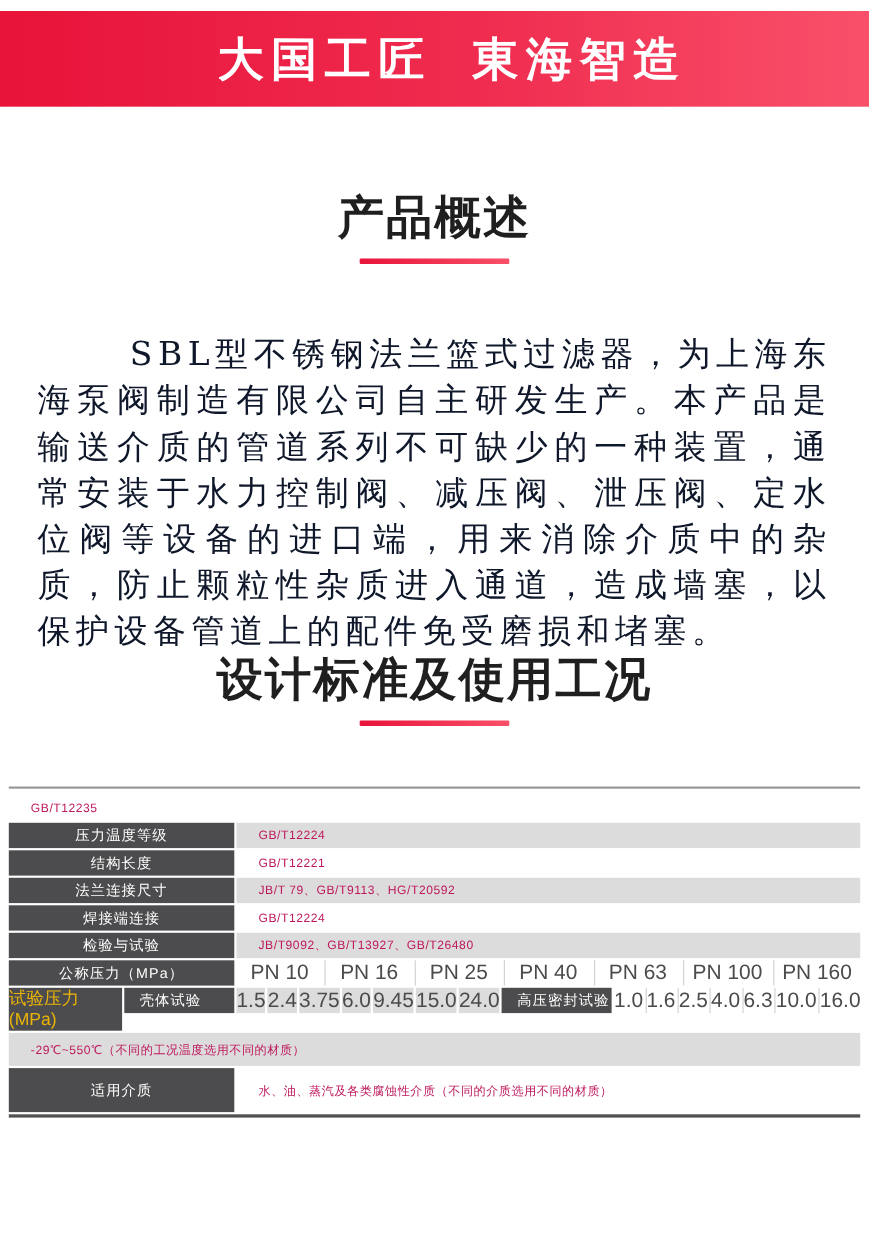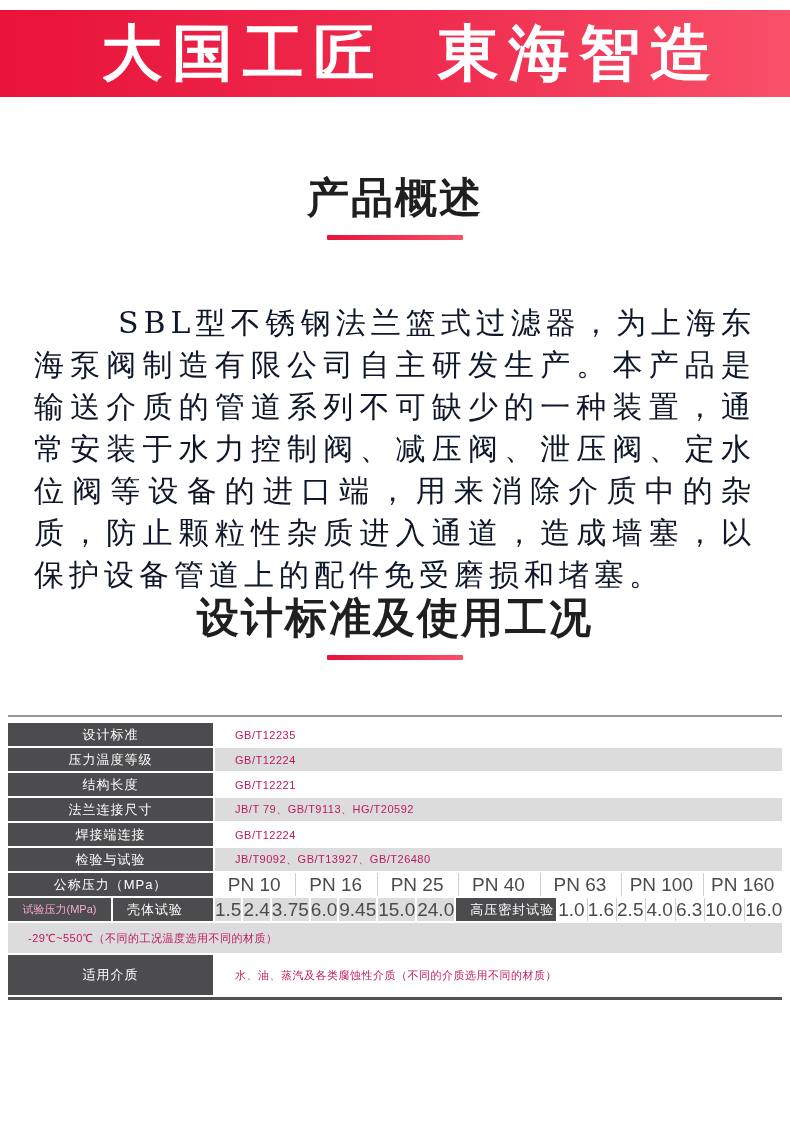--- a/index.html
+++ b/index.html
@@ -5,21 +5,21 @@
   html,body{margin:0;padding:0;background:#ffffff;}
   body{width:790px;height:1127px;font-family:"Liberation Sans",sans-serif;position:relative;overflow:hidden;}
 
   
   .banner{
     margin-top:10px;height:87px;width:790px;
     background:linear-gradient(90deg,#e81339 0%,#ef2c4f 55%,#f9506a 100%);
     display:flex;align-items:center;justify-content:center;
   }
   .banner span{
-    color:#ffffff;font-size:61px;font-weight:800;letter-spacing:0.16em;
+    color:#ffffff;font-size:42px;font-weight:800;letter-spacing:0.16em;
     font-family:"Liberation Sans",sans-serif;white-space:pre;margin-left:32px;
   }
 
   
   .sec-title{
     margin:0;text-align:center;color:#1f1f1f;
     font-size:42px;font-weight:700;letter-spacing:2px;line-height:1.05;
     font-family:Liberation Sans, sans-serif;
   }
   .sec-title.first{margin-top:79px;}
@@ -46,22 +46,22 @@
   }
   .row{display:flex;gap:2px;}
   .h23{height:23px;}
   .h30{height:30px;}
   .h40{height:40px;}
   .lab{
     width:205px;flex:0 0 205px;background:#4c4c4e;color:#ffffff;
     display:flex;align-items:center;justify-content:center;
     font-size:13px;letter-spacing:1px;
   }
-  .lab-l{width:103px;flex:0 0 103px;background:#4c4c4e;color:#f9a8d4;
-    display:flex;align-items:center;justify-content:center;font-size:11px;}
+  .lab-l{width:103px;flex:0 0 103px;background:#4c4c4e;color:#eab308;
+    display:flex;align-items:center;justify-content:center;font-size:16px;}
   .sub{width:100px;flex:0 0 100px;justify-content:flex-start;padding-left:14px;box-sizing:border-box;}
   .val{
     flex:1;display:flex;align-items:center;
     padding-left:20px;color:#be185d;font-size:11px;letter-spacing:0.5px;
   }
   .white{background:#ffffff;}
   .gray{background:#dcdcdc;}
   .pn{
     flex:1;display:flex;align-items:center;justify-content:center;
     color:#4b4b4b;font-size:19px;background:#ffffff;
@@ -83,21 +83,20 @@
 <div class="underline"></div>
 
 <p class="overview">SBL型不锈钢法兰篮式过滤器，为上海东海泵阀制造有限公司自主研发生产。本产品是输送介质的管道系列不可缺少的一种装置，通常安装于水力控制阀、减压阀、泄压阀、定水位阀等设备的进口端，用来消除介质中的杂质，防止颗粒性杂质进入通道，造成墙塞，以保护设备管道上的配件免受磨损和堵塞。</p>
 
 <h1 class="sec-title second">设计标准及使用工况</h1>
 <div class="underline"></div>
 
 <div class="spec">
 
   <div class="row h23">
-    <div class="lab">设计标准</div>
     <div class="val white">GB/T12235</div>
   </div>
   <div class="row h23">
     <div class="lab">压力温度等级</div>
     <div class="val gray">GB/T12224</div>
   </div>
   <div class="row h23">
     <div class="lab">结构长度</div>
     <div class="val white">GB/T12221</div>
   </div>

